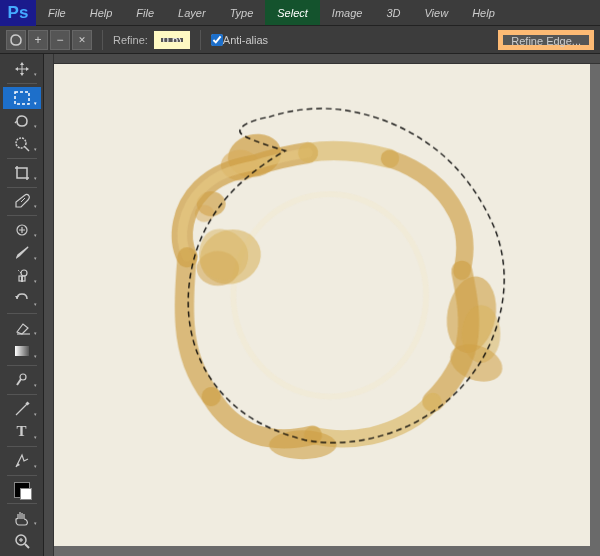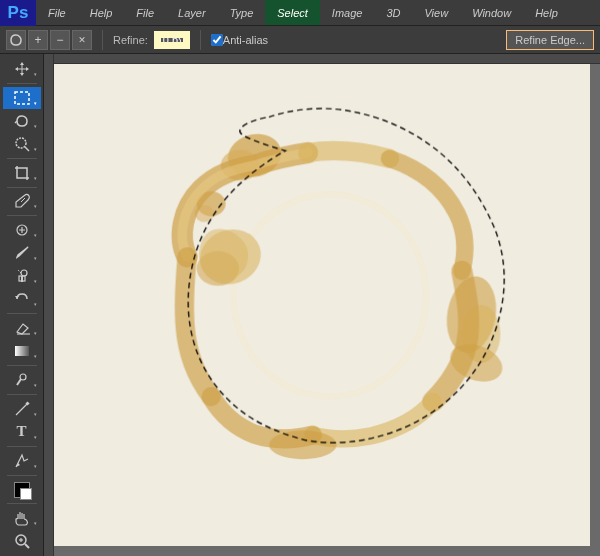--- a/index.html
+++ b/index.html
@@ -99,21 +99,21 @@
       font-size: 11px;
     }
     .opt-checkbox {
       width: 12px;
       height: 12px;
       accent-color: #1d6fca;
     }
     .refine-btn {
       height: 20px;
       background: #555;
-      border: 1px solid #fdba74;
+      border: 5px solid #fdba74;
       color: #ccc;
       font-size: 11px;
       padding: 0 8px;
       cursor: pointer;
     }
 
     
     #main {
       display: flex;
       width: 600px;
@@ -213,21 +213,20 @@
   <div class="menu-items">
     <div class="menu-item">File</div>
     <div class="menu-item">Help</div>
     <div class="menu-item">File</div>
     <div class="menu-item">Layer</div>
     <div class="menu-item">Type</div>
     <div class="menu-item active">Select</div>
     <div class="menu-item">Image</div>
     <div class="menu-item">3D</div>
     <div class="menu-item">View</div>
-    <div class="menu-item">Window</div>
     <div class="menu-item">Help</div>
   </div>
 </div>
 
 <div id="optionsbar">
 
   <div class="opt-icon-group">
     <div class="opt-btn" title="Lasso Tool">
       <svg width="14" height="14" viewBox="0 0 14 14">
           <path d="M7,2 C10,2 12,5 12,7 C12,10 10,12 7,12 C4,12 2,10 2,7 C2,4 4,2 7,2" fill="none" stroke="#ccc" stroke-width="1.5"></path>

